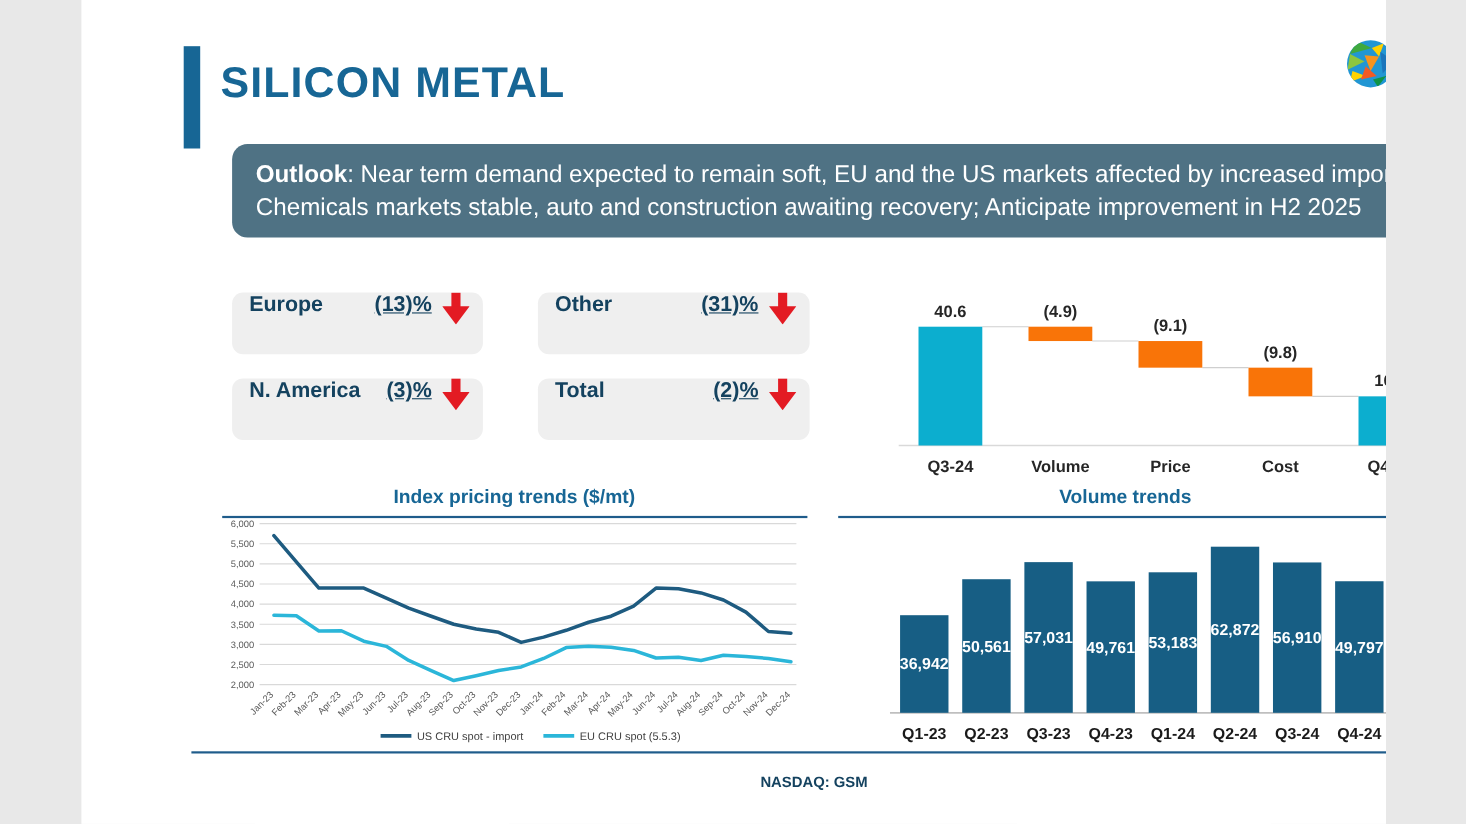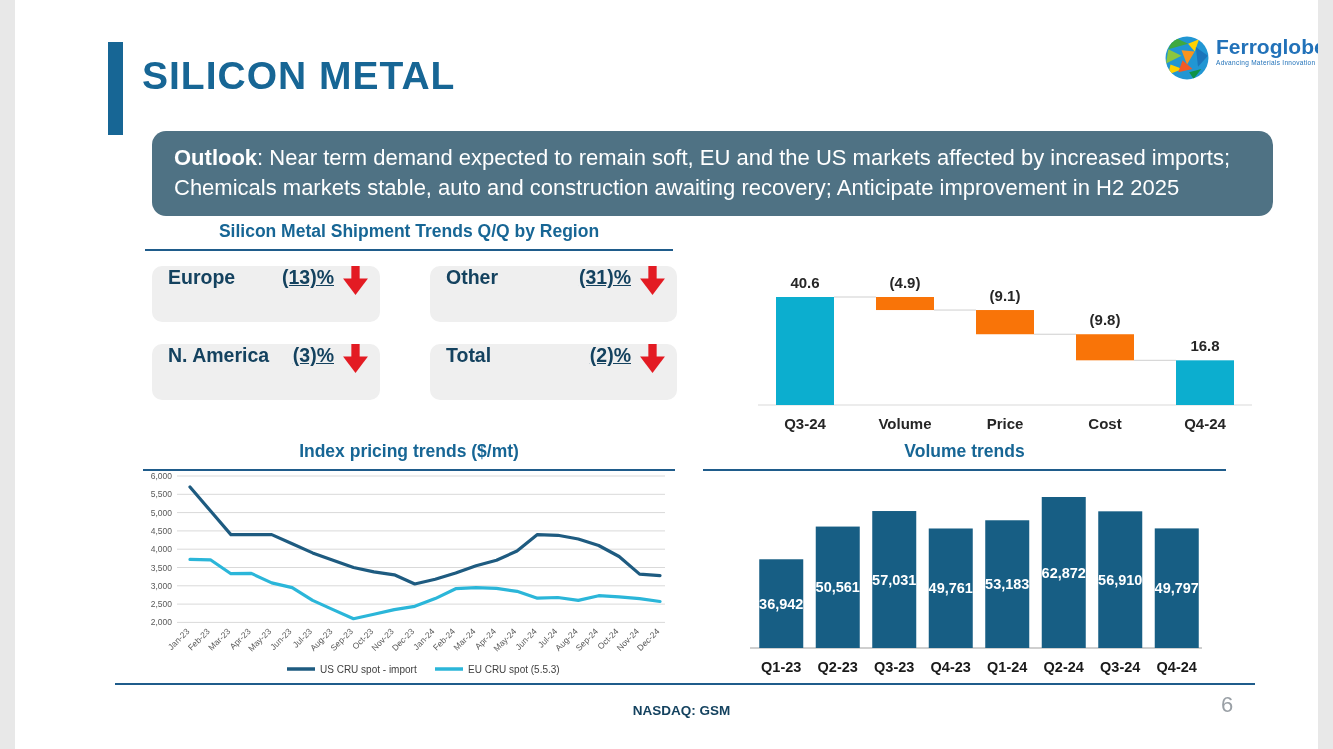--- a/index.html
+++ b/index.html
@@ -1,17 +1,17 @@
 <!DOCTYPE html>
 <html><head>
 <meta charset="utf-8">
 <style>
   html,body{margin:0;padding:0;background:#e8e8e8;}
   .slide{
-    position:relative;width:1303px;height:749px;background:#ffffff;
+    position:relative;width:1186px;height:749px;background:#ffffff;
     font-family:"Liberation Sans",sans-serif;overflow:hidden;margin:0 auto;
   }
   .accent-bar{position:absolute;left:93px;top:42px;width:15px;height:93px;background:#176695;}
   .slide-title{position:absolute;left:127px;top:54px;margin:0;font-size:39px;font-weight:700;
     color:#176695;letter-spacing:1px;}
   .logo{position:absolute;left:1150px;top:36px;display:flex;align-items:flex-start;gap:7px;}
   .logo-text .brand{font-size:21px;font-weight:700;color:#2272B9;line-height:1.05;}
   .logo-text .tagline{font-size:6.5px;color:#2272B9;letter-spacing:0.3px;margin-top:1px;}
   .outlook{position:absolute;left:137px;top:131px;width:1121px;box-sizing:border-box;
     background:#4F7284;color:#ffffff;border-radius:14px;padding:12px 22px;
@@ -67,21 +67,20 @@
       </g>
     </svg>
     <div class="logo-text">
       <div class="brand">Ferroglobe</div>
       <div class="tagline">Advancing Materials Innovation</div>
     </div>
   </div>
 
   <div class="outlook"><b>Outlook</b><span>: Near term demand expected to remain soft, EU and the US markets affected by increased imports; Chemicals markets stable, auto and construction awaiting recovery; Anticipate improvement in H2 2025</span></div>
 
-  <div class="chart-header" id="shipments-title">Silicon Metal Shipment Trends Q/Q by Region</div>
   <div class="chart-header" id="pricing-title">Index pricing trends ($/mt)</div>
   <div class="chart-header" id="volume-title">Volume trends</div>
 
   <div class="kpi-grid">
     <div class="kpi-card">
       <span class="region">Europe</span>
       <span class="change">(13)%</span>
       <svg width="25" height="29" viewBox="0 0 24 28">
           <rect x="8" y="0" width="8" height="13" fill="#E31B23"></rect>
           <polygon points="0,12 24,12 12,28" fill="#E31B23"></polygon>

